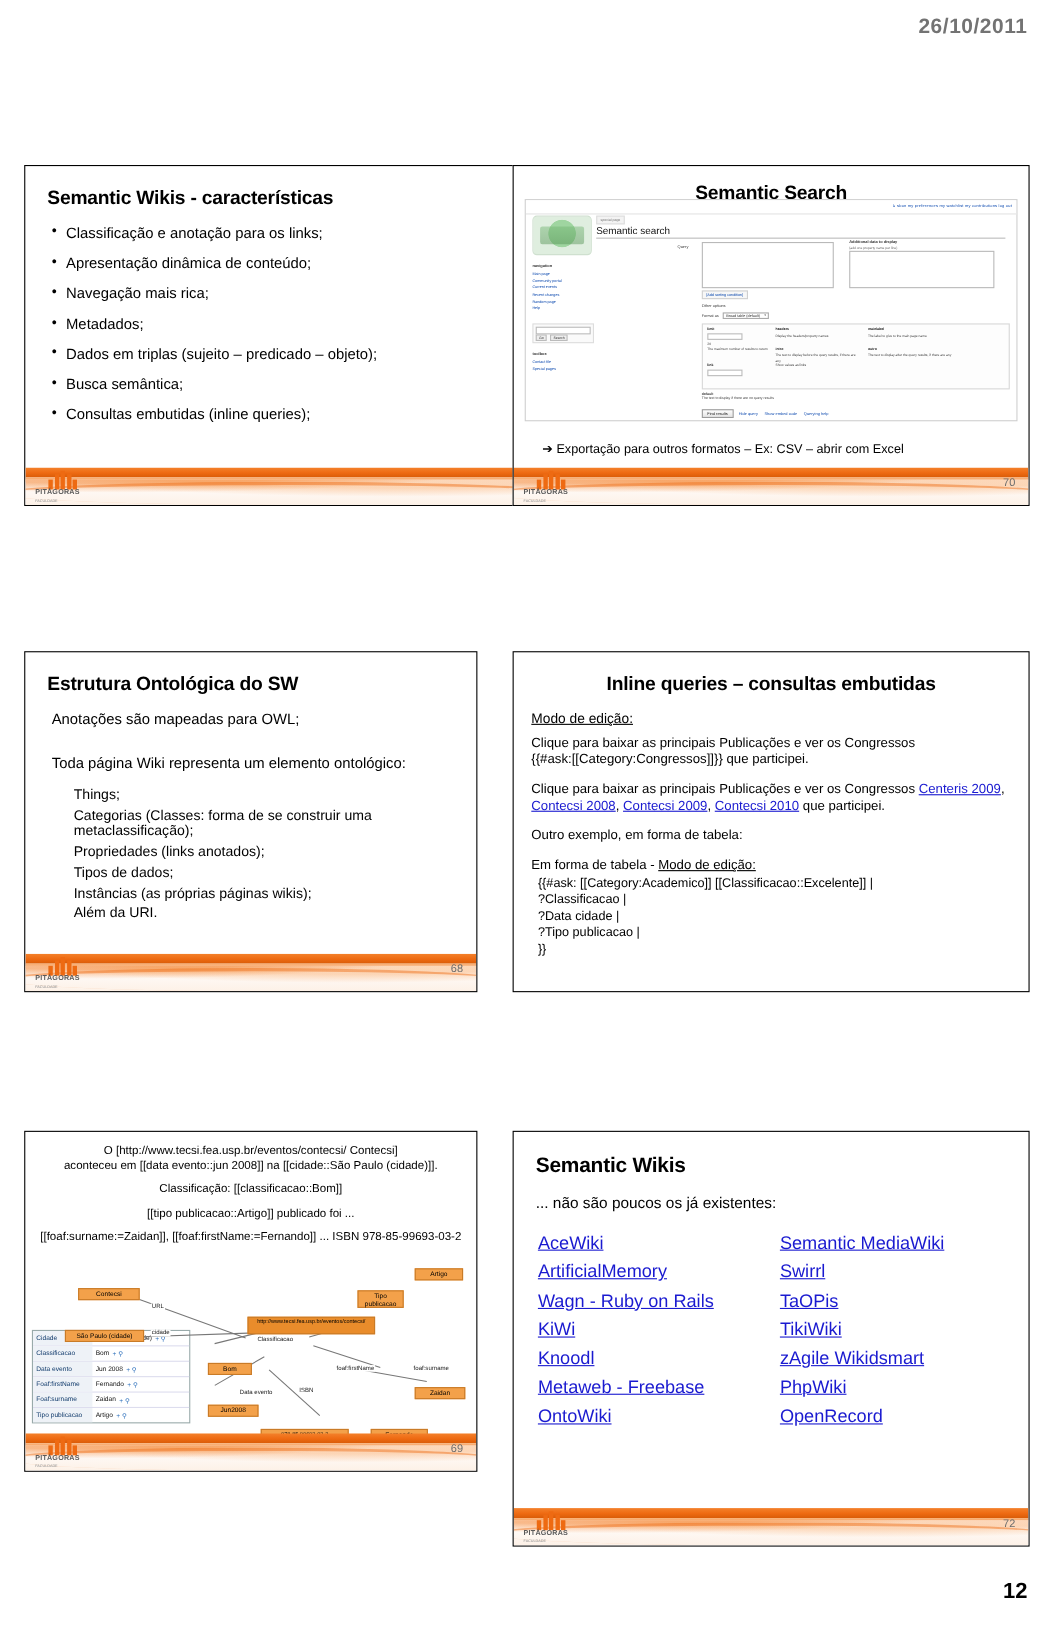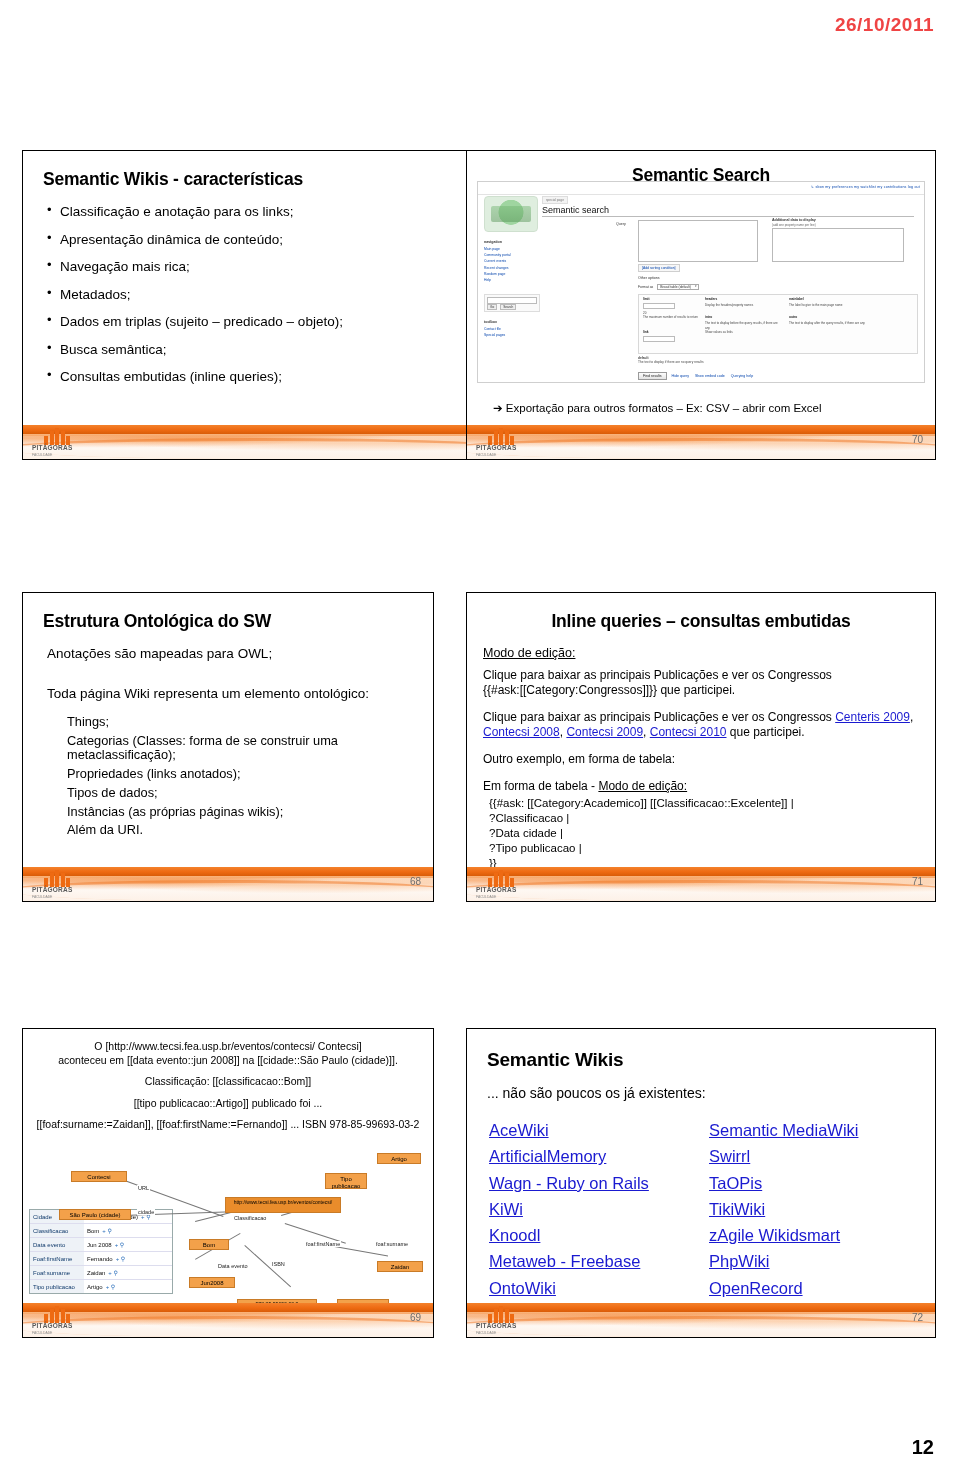--- a/index.html
+++ b/index.html
@@ -17,21 +17,21 @@
   }
 
   
   .page-date {
     position: absolute;
     top: 14px;
     right: 26px;
     font-size: 19px;
     font-weight: bold;
     letter-spacing: 0.5px;
-    color: #ef4444;
+    color: #737373;
   }
   .page-number {
     position: absolute;
     bottom: 18px;
     right: 26px;
     font-size: 20px;
     font-weight: bold;
     color: #000;
   }
 
@@ -647,37 +647,20 @@
       <span>Em forma de tabela - </span><span style="text-decoration:underline">Modo de edição:</span>
     </div>
     <div class="code">
       <div>{{#ask: [[Category:Academico]] [[Classificacao::Excelente]] |</div>
       <div>?Classificacao |</div>
       <div>?Data cidade |</div>
       <div>?Tipo publicacao |</div>
       <div>}}</div>
     </div>
   </div>
-  <div class="slide-footer">
-    <div class="band"></div>
-    <div class="band2"></div>
-    <div class="swoosh"></div>
-    <div class="logo">
-      <div class="mark">
-          <i></i>
-          <i></i>
-          <i></i>
-          <i></i>
-          <i></i>
-        </div>
-      <div class="word">PITÁGORAS</div>
-      <div class="sub">FACULDADE</div>
-    </div>
-    <div class="slide-num">71</div>
-  </div>
 </div>
 
 <div class="slide" style="left:22px; top:1028px; width:412px; height:310px;">
   <div class="slide-body" style="padding:10px 8px 0 8px;">
     <div class="g-text">
       <div class="row">
         <span>O [http://www.tecsi.fea.usp.br/eventos/contecsi/ Contecsi]</span><br>
         <span>aconteceu em [[data evento::jun 2008]] na [[cidade::São Paulo (cidade)]].</span>
       </div>
       <div class="row">Classificação: [[classificacao::Bom]]</div>
@@ -773,21 +756,21 @@
           <i></i>
           <i></i>
         </div>
       <div class="word">PITÁGORAS</div>
       <div class="sub">FACULDADE</div>
     </div>
     <div class="slide-num">69</div>
   </div>
 </div>
 
-<div class="slide" style="left:466px; top:1028px; width:470px; height:310px;">
+<div class="slide" style="left:466px; top:1028px; width:470px; height:378px;">
   <div class="slide-body" style="padding:16px 16px 0 16px;">
     <div class="s-title" style="font-size:19px;">Semantic Wikis</div>
     <div class="intro-line">... não são poucos os já existentes:</div>
     <div class="link-grid">
       <a href="#">AceWiki</a>
       <a href="#">Semantic MediaWiki</a>
       <a href="#">ArtificialMemory</a>
       <a href="#">Swirrl</a>
       <a href="#">Wagn - Ruby on Rails</a>
       <a href="#">TaOPis</a>

